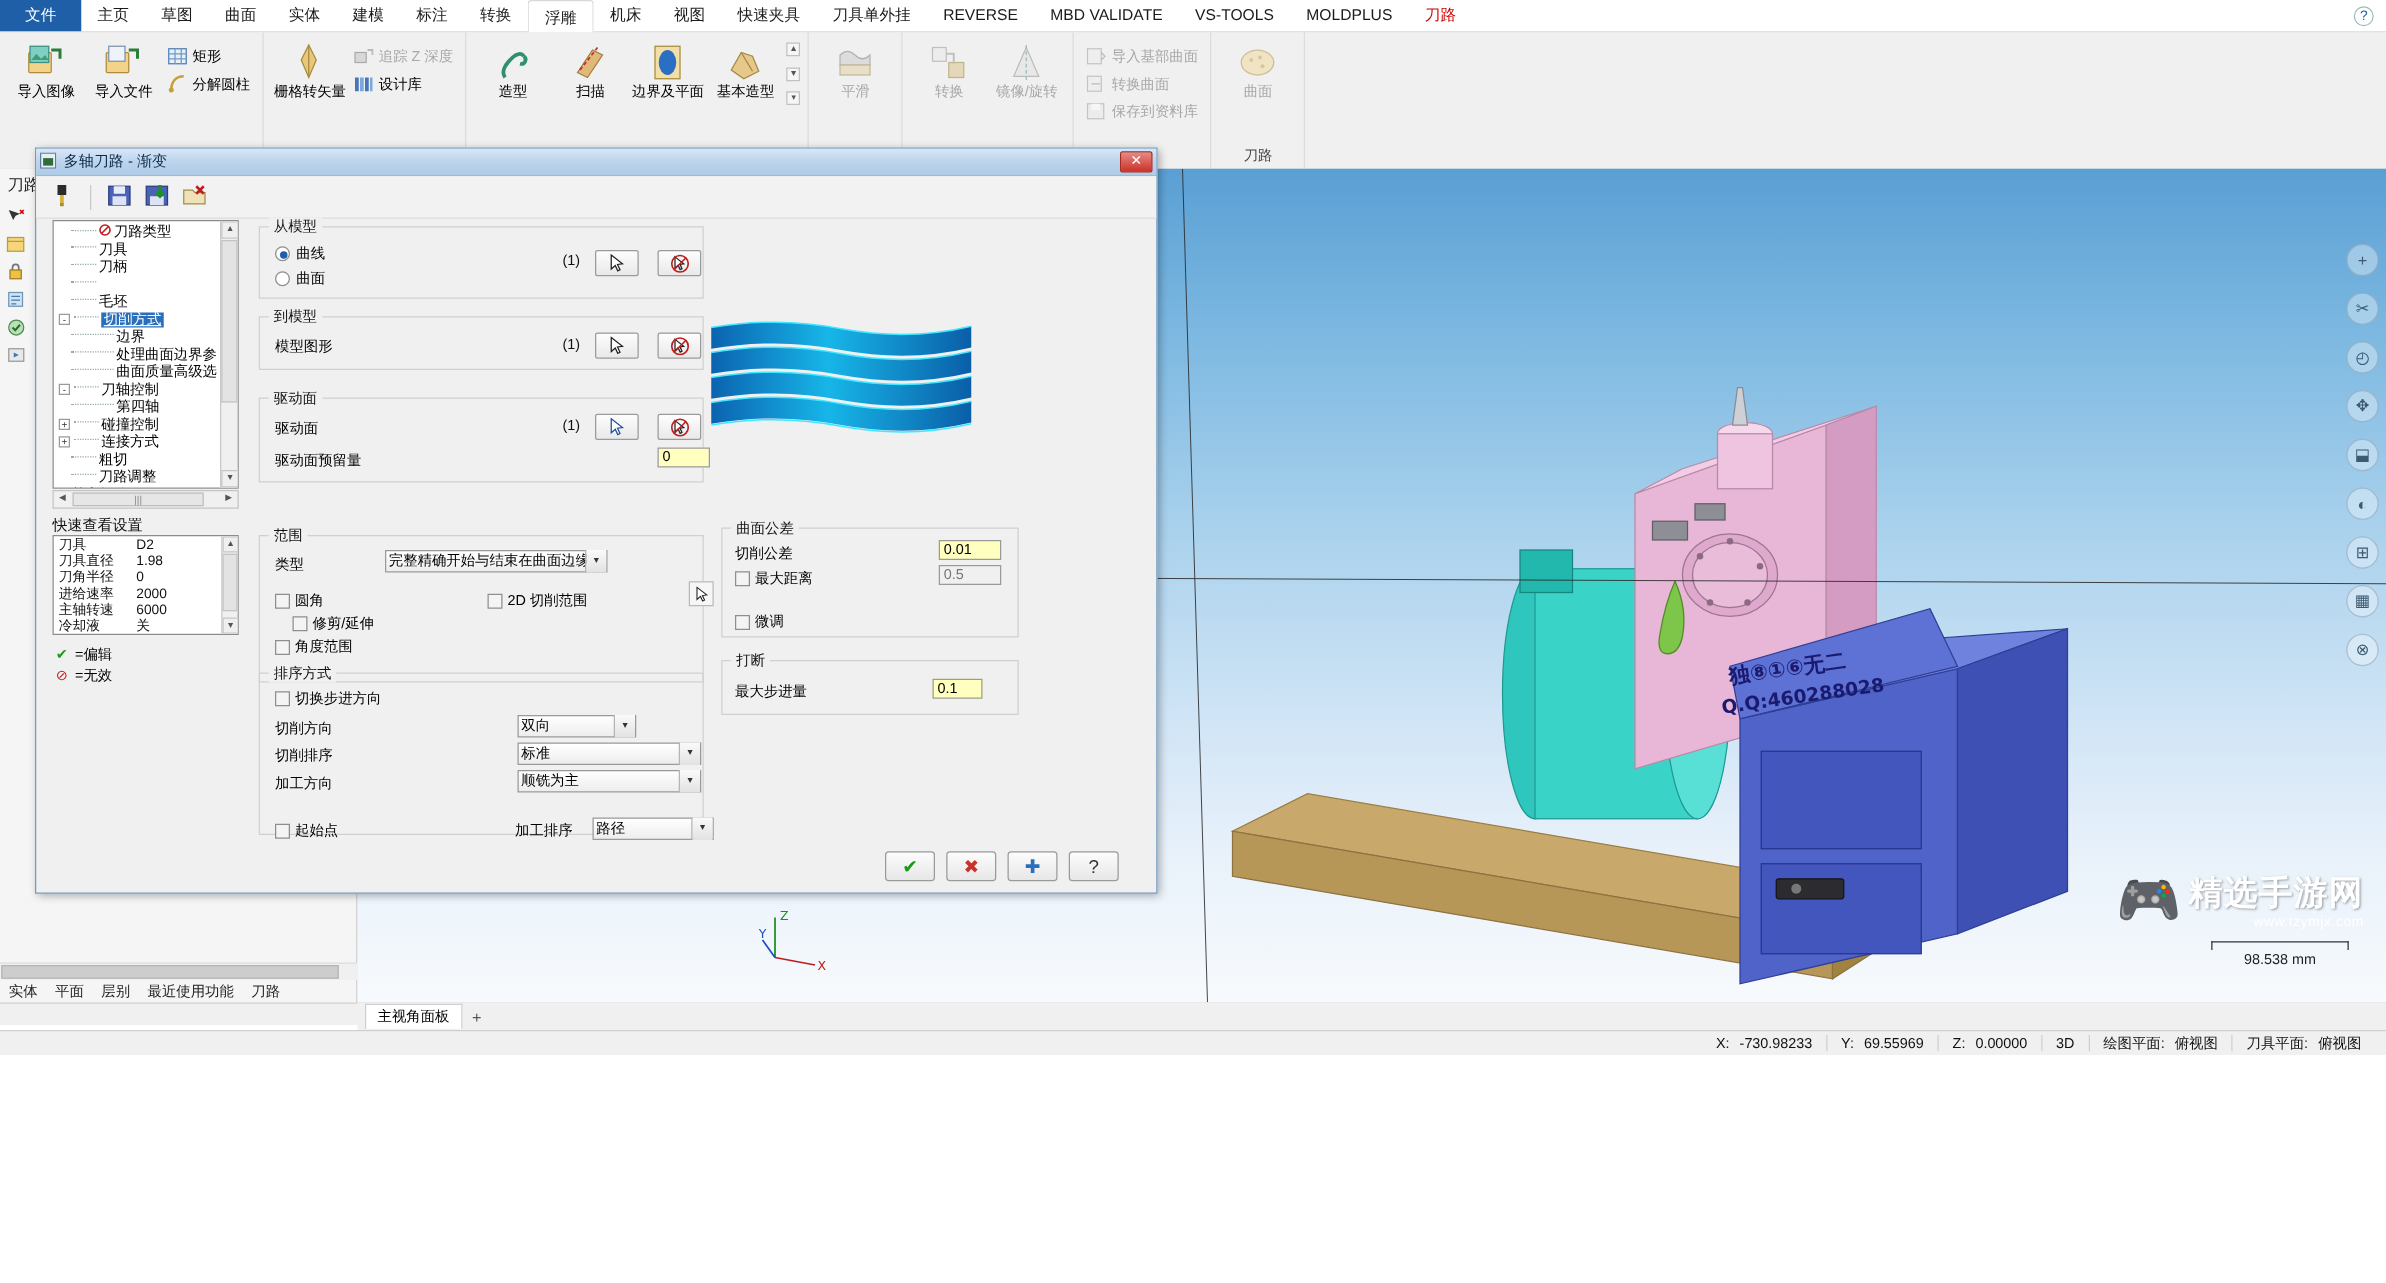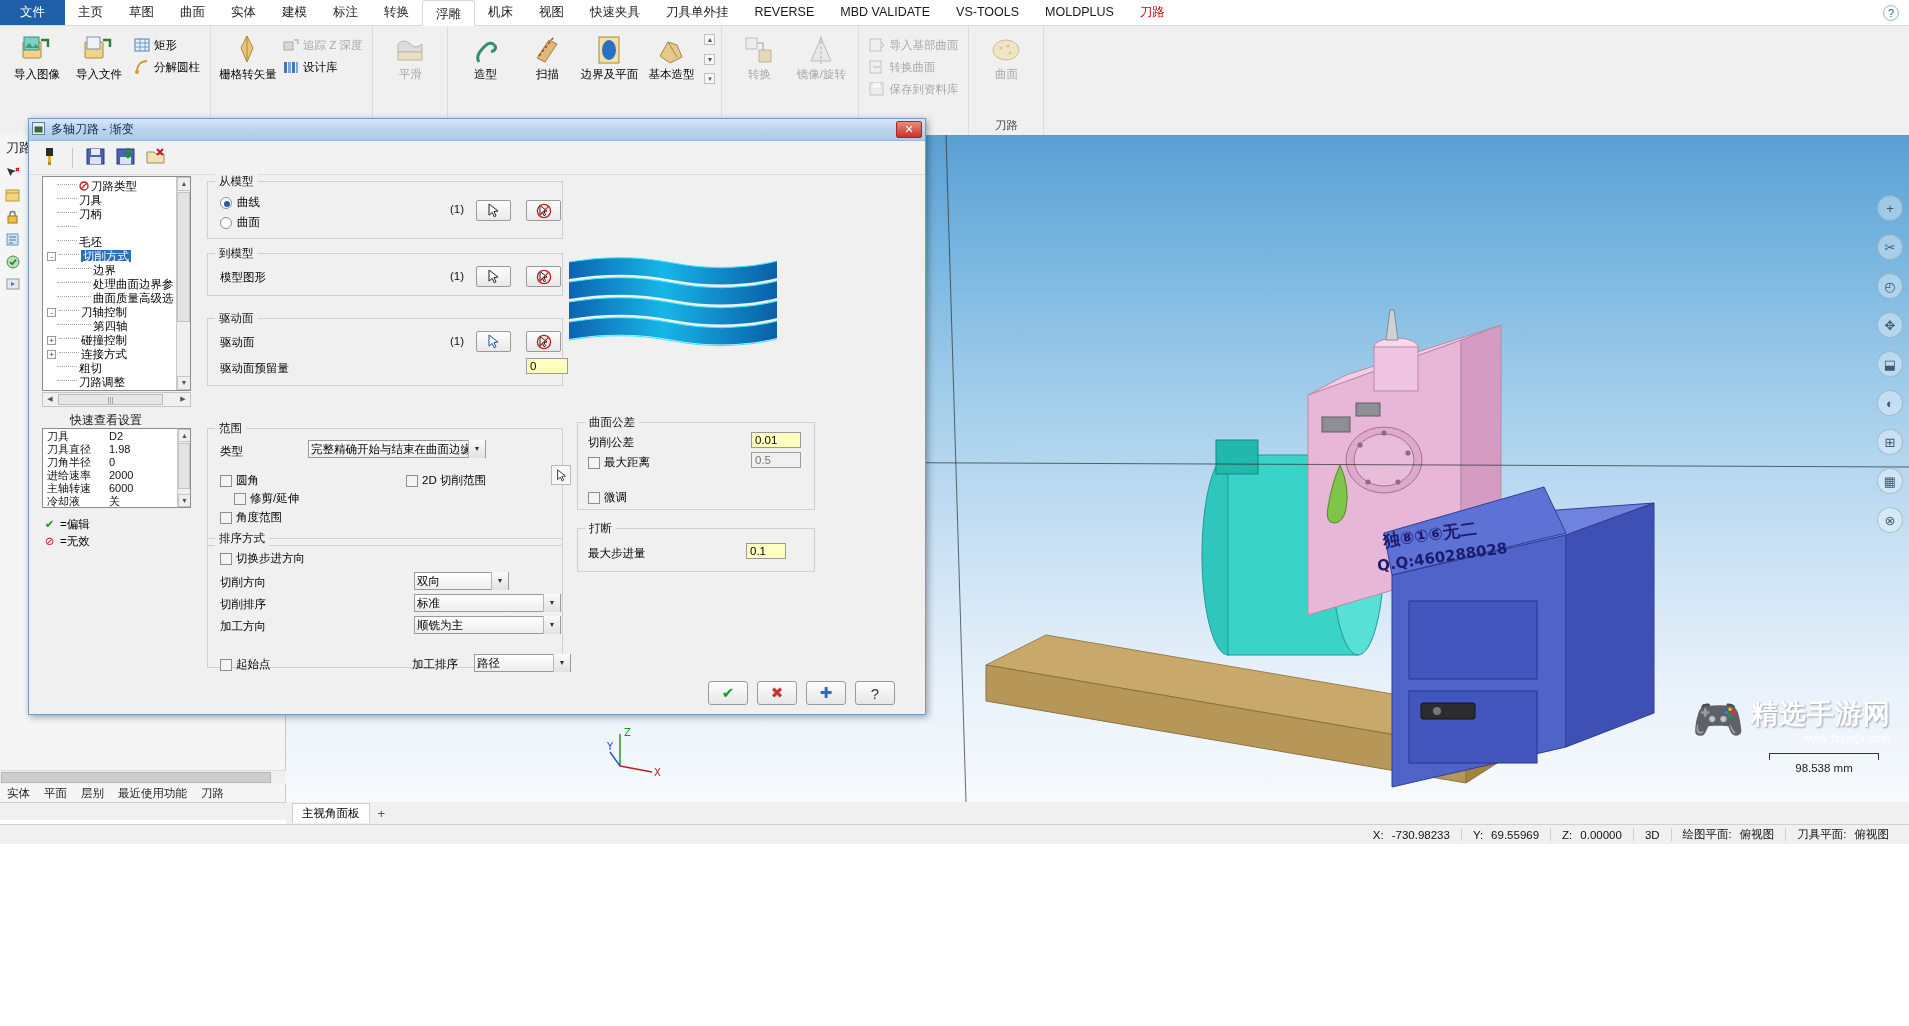--- a/index.html
+++ b/index.html
@@ -87,21 +87,21 @@
   .tnode .sel { background:#2a6fbb; color:#fff; padding:0 2px;text-decoration:underline; }
   #tree-vscroll { position:absolute; right:0; top:0; width:14px; height:213px; background:#f0f0f0; border-left:1px solid #c8c8c8; }
   #tree-vscroll .arrU,#tree-vscroll .arrD { width:14px; height:14px; background:#efefef; border:1px solid #c6c6c6; font-size:7px; text-align:center; line-height:12px; color:#555; }
   #tree-vscroll .arrD { position:absolute; bottom:0; }
   #tree-vscroll .thm { position:absolute; top:15px; left:0; width:13px; height:130px; background:#e3e3e3; border:1px solid #c3c3c3; }
   #tree-hscroll { position:absolute; left:13px; top:216px; width:149px; height:15px; background:#f0f0f0; border:1px solid #c4c4c4; }
   #tree-hscroll .arrL { position:absolute; left:0; top:0; width:14px; height:13px; font-size:7px; text-align:center; line-height:12px; color:#555; }
   #tree-hscroll .arrR { position:absolute; right:0; top:0; width:14px; height:13px; font-size:7px; text-align:center; line-height:12px; color:#555; }
   #tree-hscroll .thm { position:absolute; left:15px; top:1px; width:105px; height:11px; background:#e6e6e6; border:1px solid #bdbdbd; text-align:center; font-size:8px; color:#888; line-height:9px; }
 
-  #qvtitle { position:absolute; left:13px; top:236px; font-size:12px; color:#111;margin-left:28px; }
+  #qvtitle { position:absolute; left:13px; top:236px; font-size:12px; color:#111; }
   #qvbox { position:absolute; left:13px; top:252px; width:149px; height:80px; background:#fff; border:1px solid #8c8c8c; overflow:hidden; }
   .qvrow { height:13px; line-height:13px; font-size:11px; display:flex; padding-left:4px; }
   .qvrow .k { width:62px; color:#111; }
   .qvrow .v { color:#111; }
   #qv-vscroll { position:absolute; right:0; top:0; width:13px; height:78px; background:#f0f0f0; border-left:1px solid #c8c8c8; }
   #qv-vscroll .a { width:13px; height:13px; font-size:7px; text-align:center; line-height:11px; color:#555; background:#efefef; border:1px solid #c6c6c6; }
   #qv-vscroll .ab { position:absolute; bottom:0; }
   #qv-vscroll .t { position:absolute; top:14px; width:12px; height:46px; background:#e3e3e3; border:1px solid #c3c3c3; }
   #legend { position:absolute; left:13px; top:340px; font-size:11.5px; }
   #legend div { height:17px; line-height:17px; display:flex; align-items:center; }
@@ -214,67 +214,67 @@
                   <rect x="13" y="3" width="2" height="11" fill="#7aa8d8"></rect>
                 </svg></span>
               <span class="lbl">设计库</span>
             </div>
           </div>
         </div>
         <div class="rgroup-label">描线</div>
       </div>
       <div class="rgroup">
         <div class="rgroup-items">
+          <div class="bigbtn">
+            <span class="ico ico32"><svg width="32" height="32" viewBox="0 0 32 32">
+                <path d="M10 28c-4-6 2-12 6-16 3-3 7-4 9-1" fill="none" stroke="#2f8f70" stroke-width="3"></path>
+                <path d="M25 11c3 2 1 7-3 6" fill="none" stroke="#2f8f70" stroke-width="3"></path>
+              </svg></span>
+            <span class="lbl">造型</span>
+          </div>
+          <div class="bigbtn">
+            <span class="ico ico32"><svg width="32" height="32" viewBox="0 0 32 32">
+                <path d="M6 24L18 6l8 4-12 18z" fill="#e0b878" stroke="#a07f3c"></path>
+                <path d="M8 22L22 4" stroke="#b33" stroke-width="1.4" stroke-dasharray="3 2"></path>
+              </svg></span>
+            <span class="lbl">扫描</span>
+          </div>
+          <div class="bigbtn">
+            <span class="ico ico32"><svg width="32" height="32" viewBox="0 0 32 32">
+                <rect x="6" y="3" width="20" height="26" fill="#f2dfa8" stroke="#a88a3c"></rect>
+                <ellipse cx="16" cy="16" rx="7" ry="10" fill="#2b6fc4"></ellipse>
+              </svg></span>
+            <span class="lbl">边界及平面</span>
+          </div>
+          <div class="bigbtn">
+            <span class="ico ico32"><svg width="32" height="32" viewBox="0 0 32 32">
+                <path d="M5 22l8-14 9 3 5 12-12 6z" fill="#e7c78a" stroke="#a08a45"></path>
+                <path d="M13 8l9 15" stroke="#a08a45"></path>
+              </svg></span>
+            <span class="lbl">基本造型</span>
+          </div>
+          <div class="spin">
+            <div>▲</div>
+            <div>▼</div>
+            <div>▾</div>
+          </div>
+        </div>
+        <div class="rgroup-label">曲面</div>
+      </div>
+      <div class="rgroup">
+        <div class="rgroup-items">
           <div class="bigbtn dim">
             <span class="ico ico32"><svg width="32" height="32" viewBox="0 0 32 32">
                 <path d="M4 10q6-6 12 0t12 0v8H4z" fill="#dcdcdc" stroke="#b4b4b4"></path>
                 <rect x="4" y="18" width="24" height="8" fill="#e8dfc8" stroke="#c2b896"></rect>
               </svg></span>
             <span class="lbl">平滑</span>
           </div>
         </div>
         <div class="rgroup-label">修改</div>
-      </div>
-      <div class="rgroup">
-        <div class="rgroup-items">
-          <div class="bigbtn">
-            <span class="ico ico32"><svg width="32" height="32" viewBox="0 0 32 32">
-                <path d="M10 28c-4-6 2-12 6-16 3-3 7-4 9-1" fill="none" stroke="#2f8f70" stroke-width="3"></path>
-                <path d="M25 11c3 2 1 7-3 6" fill="none" stroke="#2f8f70" stroke-width="3"></path>
-              </svg></span>
-            <span class="lbl">造型</span>
-          </div>
-          <div class="bigbtn">
-            <span class="ico ico32"><svg width="32" height="32" viewBox="0 0 32 32">
-                <path d="M6 24L18 6l8 4-12 18z" fill="#e0b878" stroke="#a07f3c"></path>
-                <path d="M8 22L22 4" stroke="#b33" stroke-width="1.4" stroke-dasharray="3 2"></path>
-              </svg></span>
-            <span class="lbl">扫描</span>
-          </div>
-          <div class="bigbtn">
-            <span class="ico ico32"><svg width="32" height="32" viewBox="0 0 32 32">
-                <rect x="6" y="3" width="20" height="26" fill="#f2dfa8" stroke="#a88a3c"></rect>
-                <ellipse cx="16" cy="16" rx="7" ry="10" fill="#2b6fc4"></ellipse>
-              </svg></span>
-            <span class="lbl">边界及平面</span>
-          </div>
-          <div class="bigbtn">
-            <span class="ico ico32"><svg width="32" height="32" viewBox="0 0 32 32">
-                <path d="M5 22l8-14 9 3 5 12-12 6z" fill="#e7c78a" stroke="#a08a45"></path>
-                <path d="M13 8l9 15" stroke="#a08a45"></path>
-              </svg></span>
-            <span class="lbl">基本造型</span>
-          </div>
-          <div class="spin">
-            <div>▲</div>
-            <div>▼</div>
-            <div>▾</div>
-          </div>
-        </div>
-        <div class="rgroup-label">曲面</div>
       </div>
       <div class="rgroup">
         <div class="rgroup-items">
           <div class="bigbtn dim">
             <span class="ico ico32"><svg width="32" height="32" viewBox="0 0 32 32">
                 <rect x="3" y="4" width="11" height="11" fill="#ececec" stroke="#c0c0c0"></rect>
                 <rect x="16" y="16" width="12" height="12" fill="#e4d8b8" stroke="#c0b48f"></rect>
                 <path d="M14 9h6v8" stroke="#c0c0c0" stroke-width="1.6" fill="none"></path>
               </svg></span>
             <span class="lbl">转换</span>
@@ -723,21 +723,21 @@
     <div class="fs" style="left:178px; top:236px; width:356px; height:118px;margin-top:16px;">
       <div class="cap">范围</div>
       <div class="row" style="left:12px; top:15px;">类型</div>
       <div class="dd" style="position:absolute; left:100px; top:11px; width:178px;">
         <span>完整精确开始与结束在曲面边缘</span>
         <span class="arw">▼</span>
       </div>
       <div class="row" style="left:12px; top:44px;">
         <span class="cb"></span><span>圆角</span>
       </div>
-      <div class="row" style="left:198px; top:44px;">
+      <div class="row" style="left:182px; top:44px;">
         <span class="cb"></span><span>2D 切削范围</span>
       </div>
       <div style="position:absolute; left:343px; top:36px; width:20px; height:20px; border:1px solid #b9b9b9; background:#f6f6f6; display:flex; align-items:center; justify-content:center;">
         <svg width="13" height="13" viewBox="0 0 15 15">
             <path d="M3 1l9 7-4 .6 2 4.2-1.8.9-2-4.3-3.2 2.8z" fill="#fff" stroke="#222"></path>
           </svg>
       </div>
       <div class="row" style="left:26px; top:62px;">
         <span class="cb"></span><span>修剪/延伸</span>
       </div>

